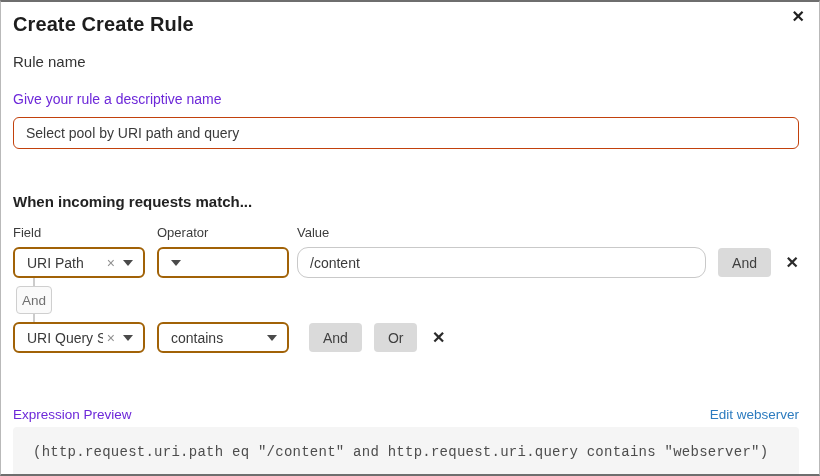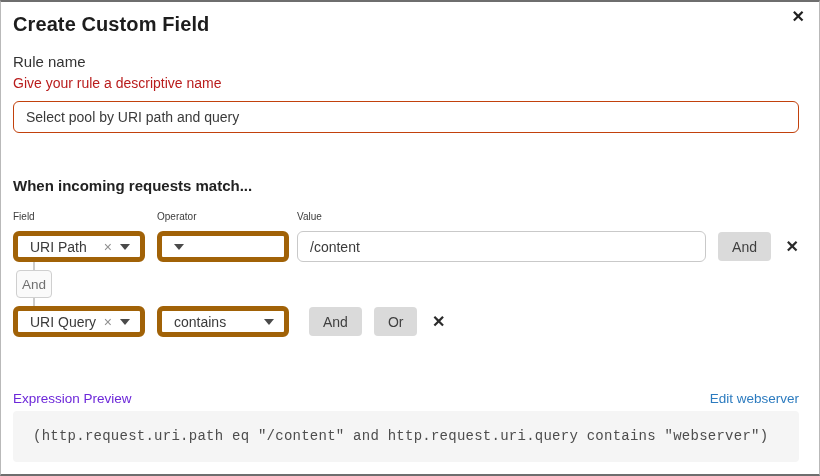--- a/index.html
+++ b/index.html
@@ -38,24 +38,24 @@
     letter-spacing: 0.1px;
   }
 
   .field-label {
     margin-top: 17px;
     font-size: 15px;
     line-height: 18px;
     color: #333333;
   }
   .helper-text {
-    margin-top: 4px;
+    margin-top: 20px;
     font-size: 14px;
     line-height: 17px;
-    color: #b91c1c;
+    color: #6d28d9;
   }
 
   .text-input {
     display: block;
     width: 100%;
     height: 32px;
     margin-top: 9px;
     border: 1px solid #c2410c;
     border-radius: 6px;
     padding: 0 12px;
@@ -71,29 +71,29 @@
     font-size: 15px;
     line-height: 18px;
     font-weight: bold;
     color: #222222;
   }
 
   .cols-header { display: flex; margin-top: 14px; }
   .cols-header .col-field    { width: 144px; }
   .cols-header .col-operator { width: 140px; }
   .cols-header .col-value    { flex: 1; }
-  .col-label { font-size: 10px; color: #3c3c3c; line-height: 16px; }
+  .col-label { font-size: 13px; color: #3c3c3c; line-height: 16px; }
 
   .cond-row { display: flex; align-items: center; margin-top: 6px; }
   .cond-row.second { margin-top: 0; }
 
   .select-box {
     width: 132px;
     height: 31px;
-    border: 5px solid #a16207;
+    border: 2px solid #a16207;
     border-radius: 6px;
     background: #fff;
     display: flex;
     align-items: center;
     padding: 0 10px 0 12px;
     cursor: pointer;
     flex: none;
   }
   .select-box .sel-text {
     flex: 1;
@@ -115,21 +115,21 @@
     border-top: 6px solid #4a4a4a;
     flex: none;
   }
   .gap12 { width: 12px; flex: none; }
   .gap8  { width: 8px;  flex: none; }
 
   .value-input {
     flex: 1;
     height: 31px;
     border: 1px solid #c9c9c9;
-    border-radius: 6px;
+    border-radius: 11px;
     padding: 0 12px;
     font-family: "Liberation Sans", sans-serif;
     font-size: 14px;
     color: #3a3a3a;
     background: #fff;
     outline: none;
     min-width: 0;
   }
 
   .op-btn {
@@ -201,21 +201,21 @@
     overflow: hidden;
   }
 </style>
 </head>
 <body>
 
 <div class="dialog">
 
   <span class="close-btn">✕</span>
 
-  <h1 class="dialog-title">Create Custom Field</h1>
+  <h1 class="dialog-title">Create Create Rule</h1>
 
   <div>
     <div class="field-label">Rule name</div>
     <div class="helper-text">Give your rule a descriptive name</div>
     <input class="text-input" type="text" value="Select pool by URI path and query" style="">
   </div>
 
   <div>
     <h2 class="section-heading">When incoming requests match...</h2>
 

